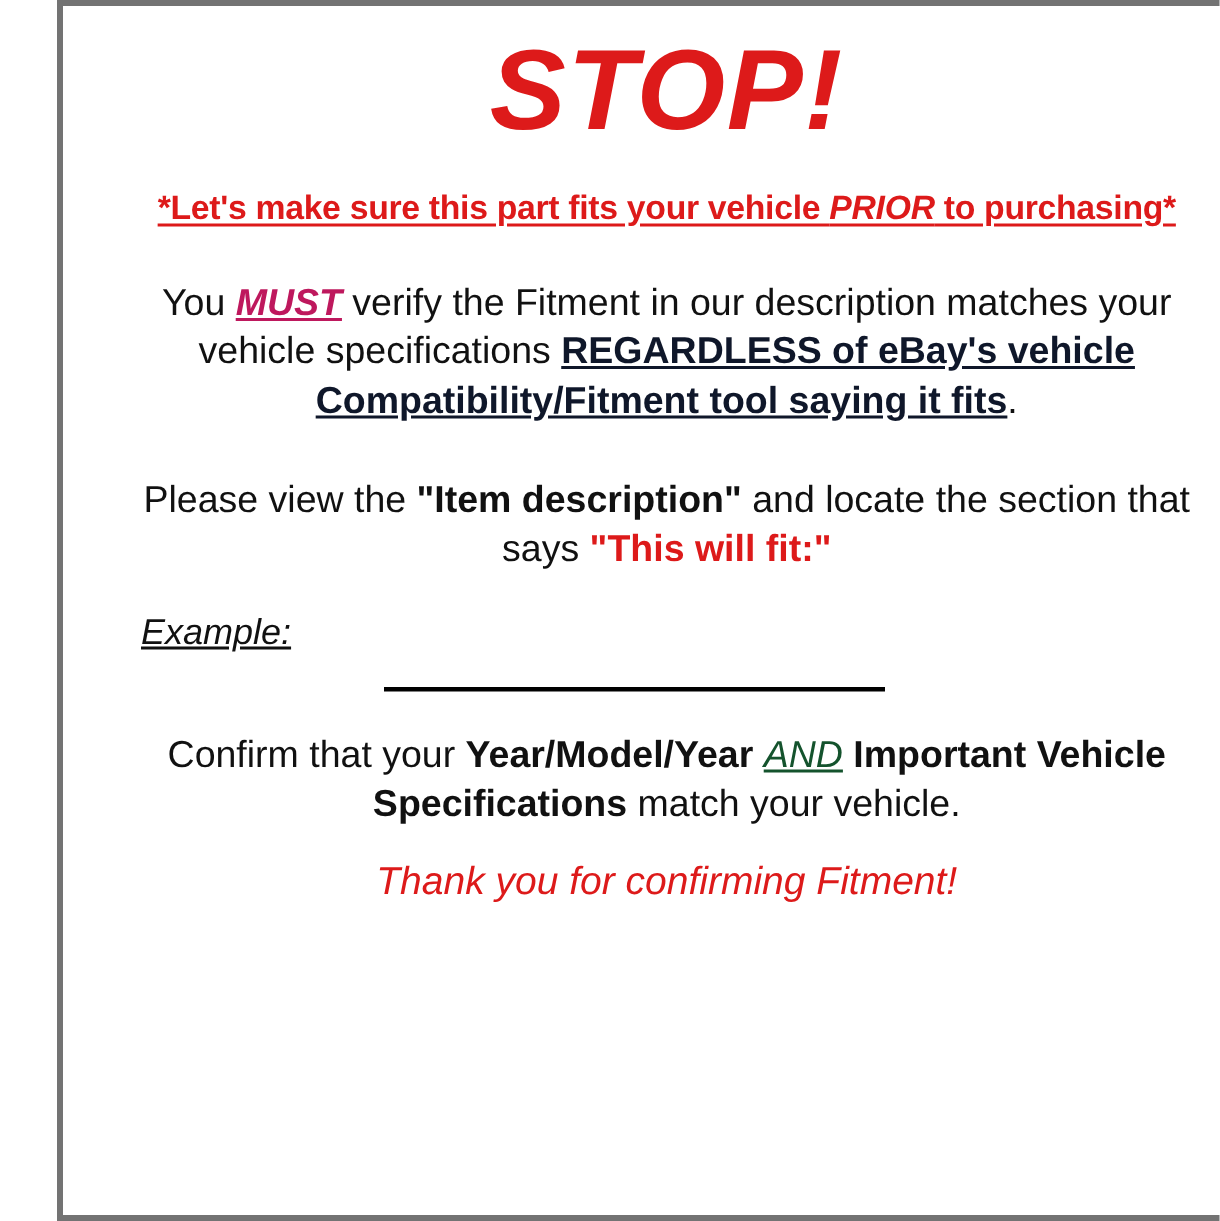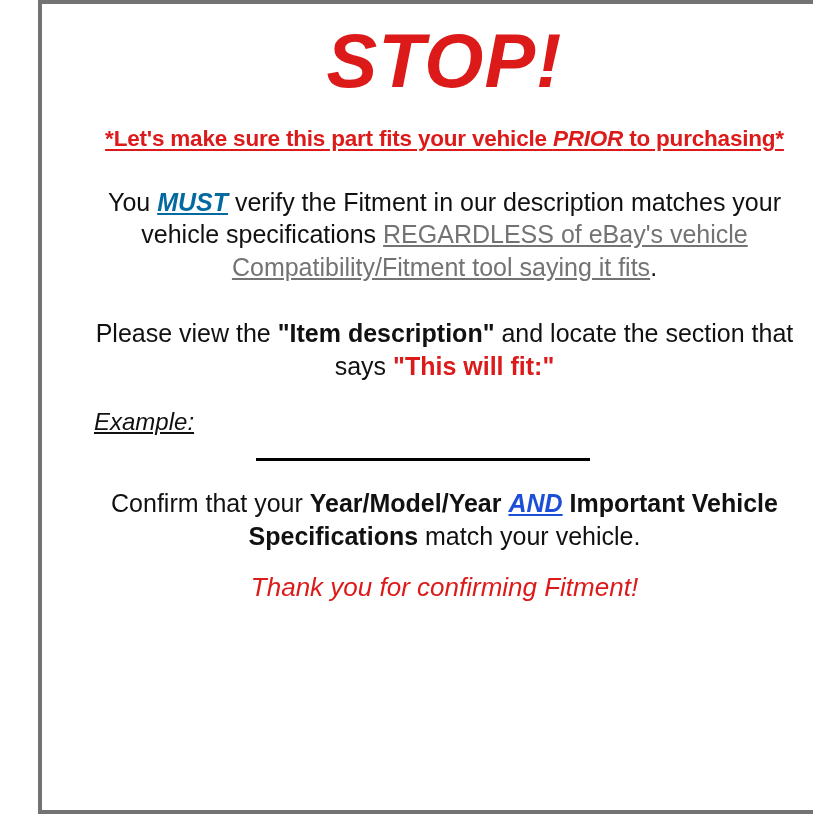--- a/index.html
+++ b/index.html
@@ -57,37 +57,37 @@
     margin: 0;
     padding: 0 12px;
   }
 
   .p-must { margin-top: 34px; }
   .p-view { margin-top: 34px; }
   .p-confirm { margin-top: 26px; }
   .p-vin { margin-top: 36px; }
 
   .must {
-    color: #0369a1;
+    color: #be185d;
     font-weight: bold;
     font-style: italic;
     text-decoration: underline;
     text-underline-offset: 2px;
   }
   .red-bold-u {
-    color: #737373;
-    font-weight: normal;
+    color: #0f172a;
+    font-weight: bold;
     text-decoration: underline;
     text-underline-offset: 2px;
   }
   .blk-bold { font-weight: bold; color: #111111; }
   .red-bold { color: #dd1a1a; font-weight: bold; }
   .and {
-    color: #1d4ed8;
-    font-weight: bold;
+    color: #14532d;
+    font-weight: normal;
     font-style: italic;
     text-decoration: underline;
     text-underline-offset: 2px;
   }
 
   .example-block {
     text-align: left;
     margin-top: 26px;
     padding-left: 18px;
   }

